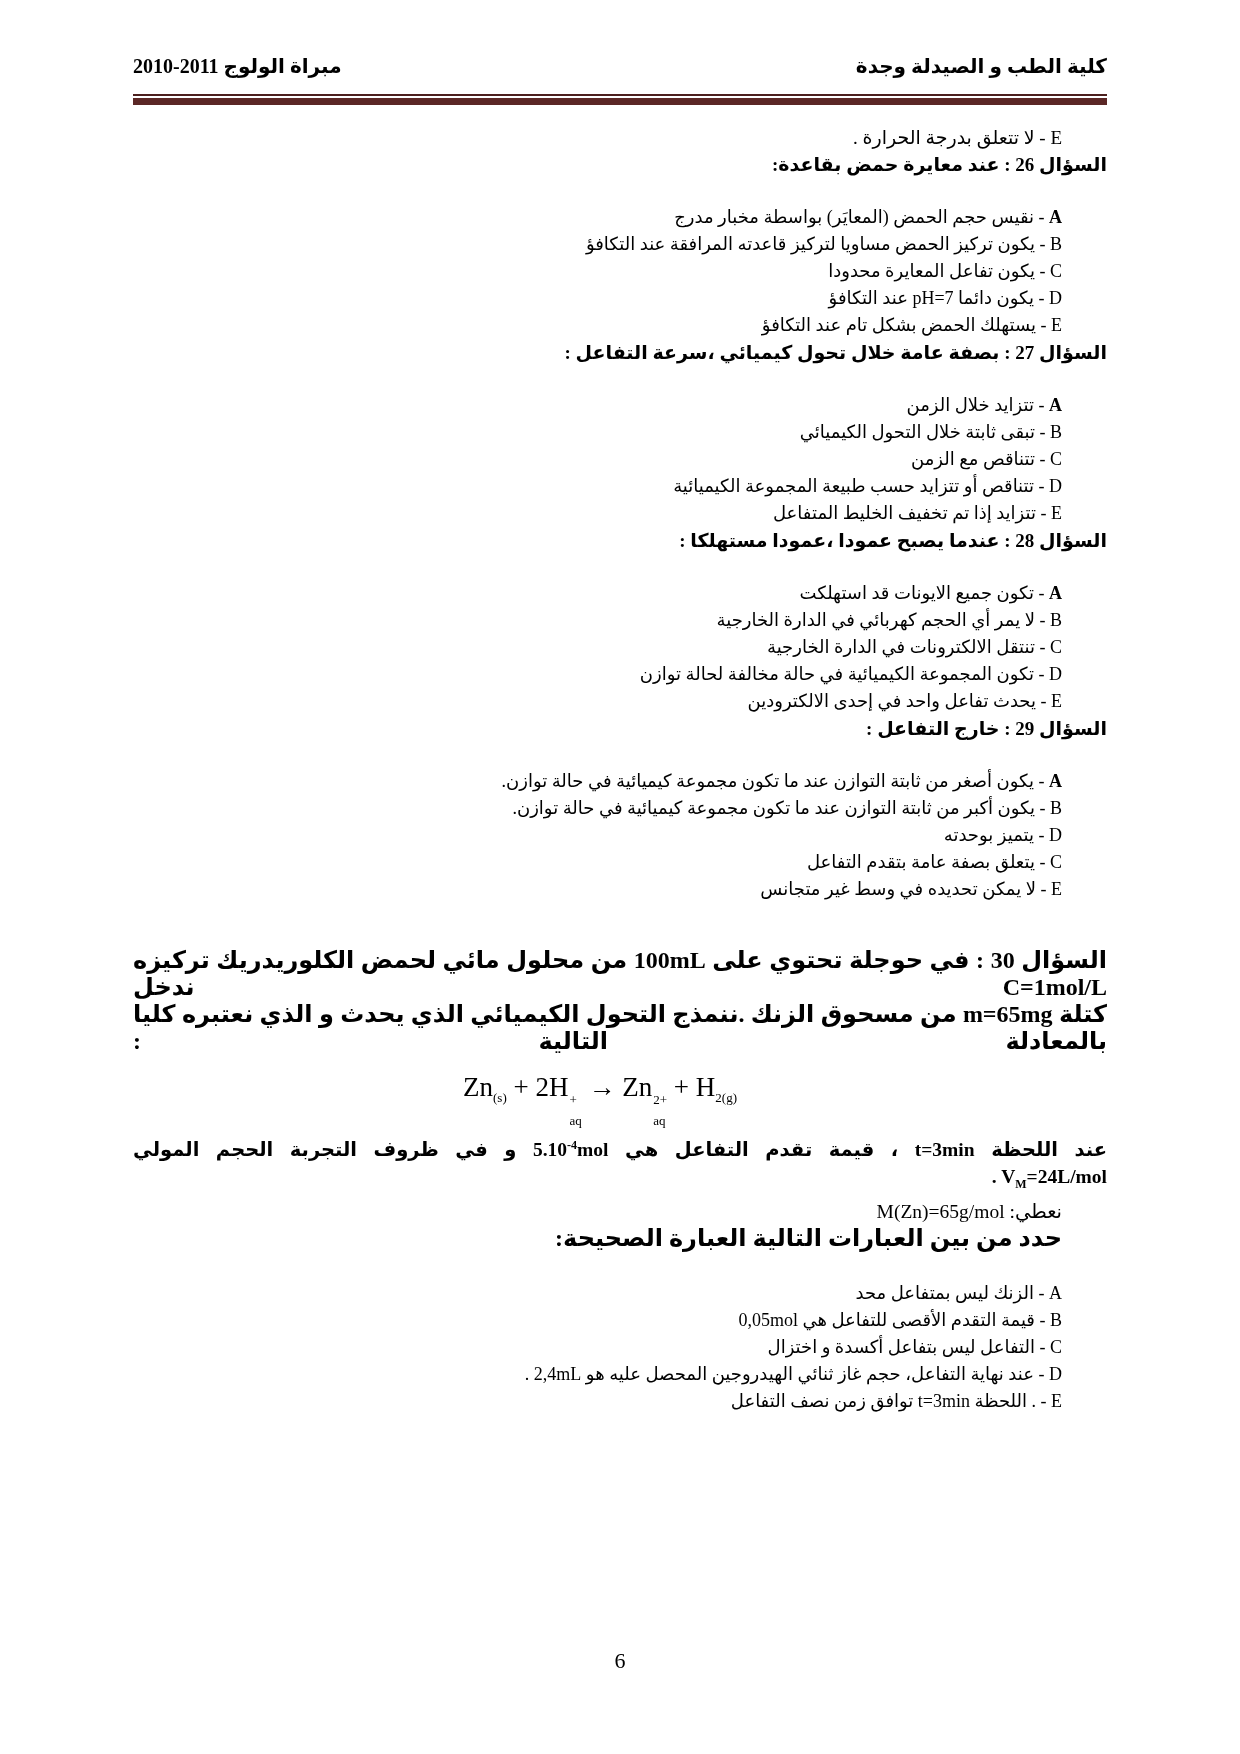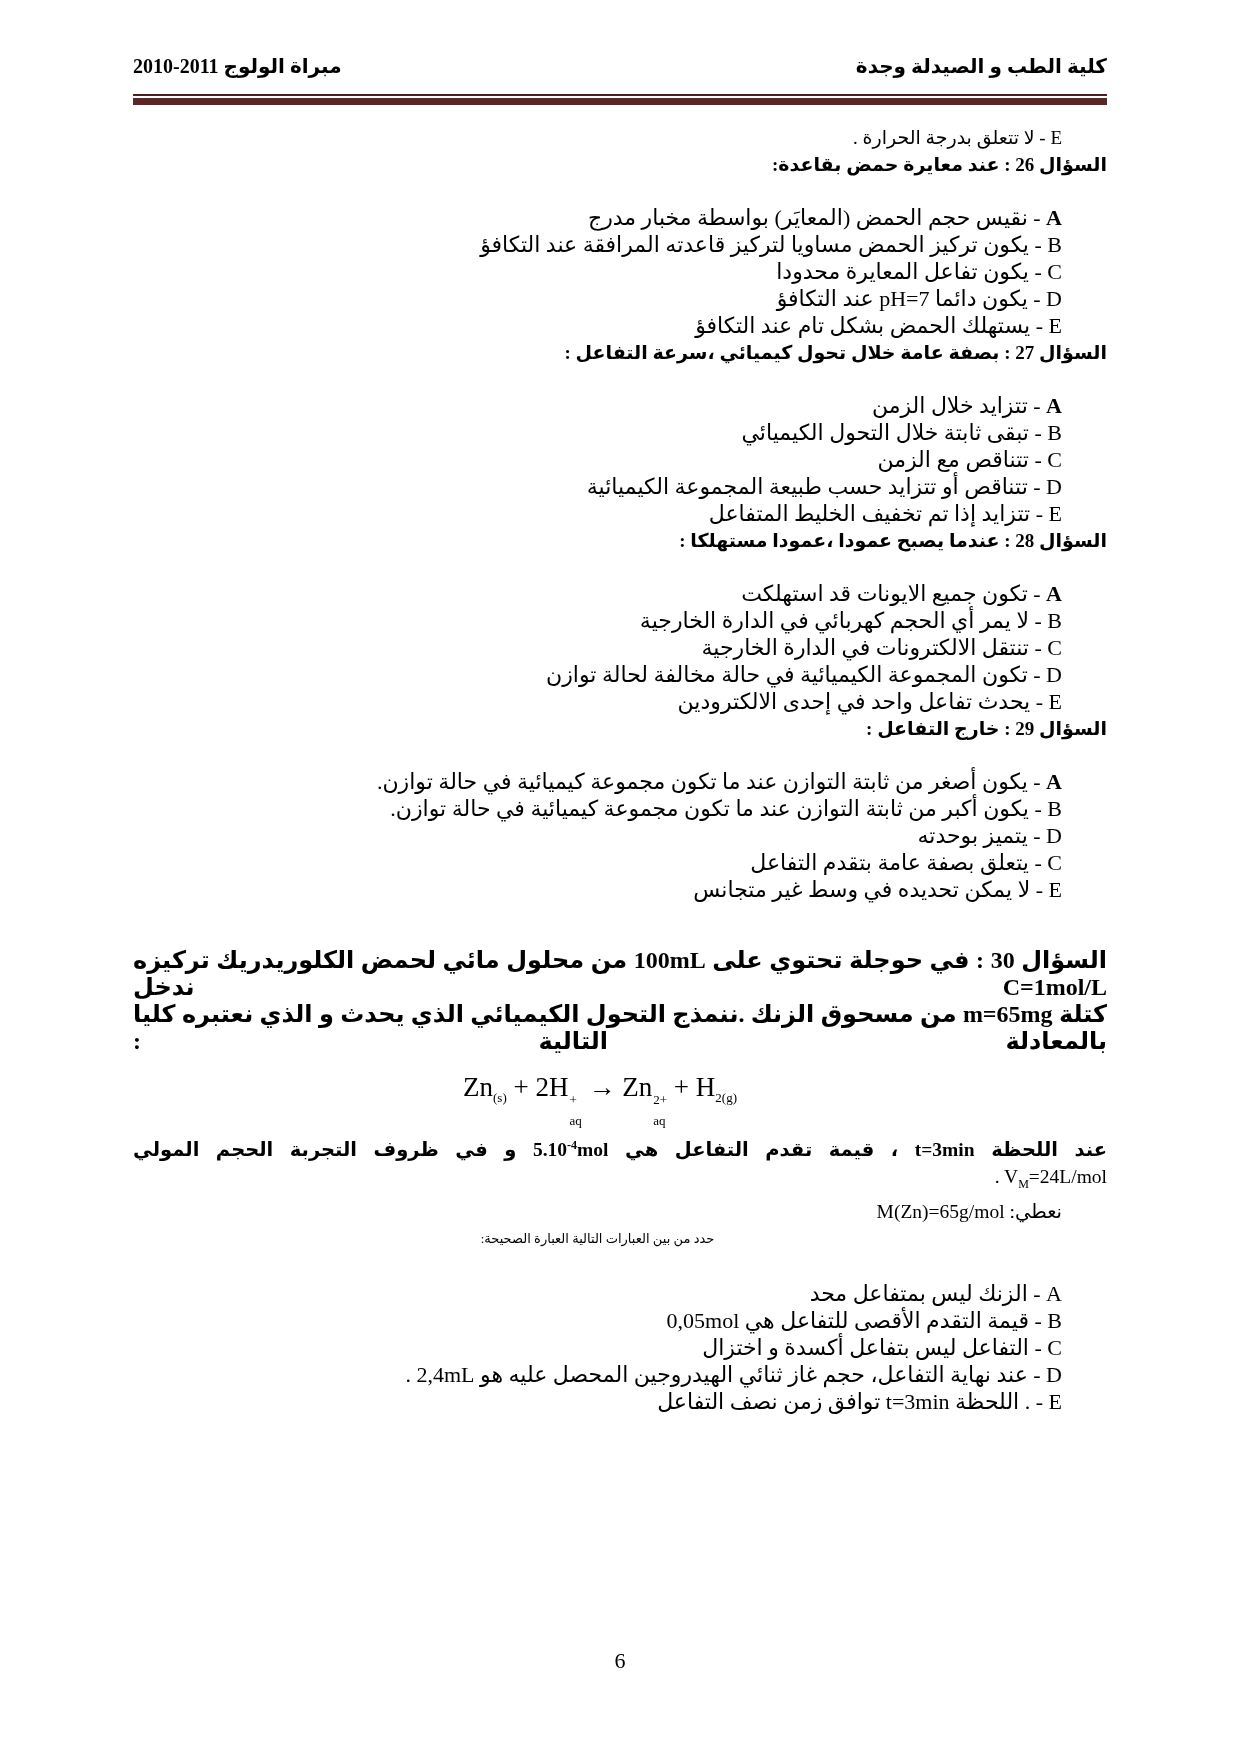--- a/index.html
+++ b/index.html
@@ -13,39 +13,39 @@
   .hdr{display:flex;justify-content:space-between;align-items:flex-end;
        font-weight:bold;font-size:20px;line-height:28px;}
   .rule-thin{margin-top:14px;height:2px;background:#4c1f1e;}
   .rule-thick{margin-top:2px;height:7px;background:#5b2726;}
   
   .line{font-size:19px;line-height:26px;text-align:right;}
   .opt-indent{padding-right:45px;}
   .leftover{margin-top:20px;}
   .q-title{font-weight:bold;font-size:19px;line-height:27px;text-align:right;}
   .options{margin-top:26px;padding-right:45px;}
-  .option{font-size:22px;line-height:27px;text-align:right;}
+  .option{font-size:18px;line-height:27px;text-align:right;}
   .letter{font-family:"Liberation Serif",serif;}
   .bl{font-weight:bold;}
   
   .q30-intro{margin-top:44px;font-weight:bold;font-size:24px;line-height:27px;
              text-align:justify;text-align-last:justify;}
   .equation{direction:ltr;text-align:left;padding-left:330px;margin-top:10px;
             font-family:"Liberation Serif",serif;font-size:27px;line-height:44px;}
   .equation sub{font-size:13px;vertical-align:-6px;letter-spacing:0;}
   .stack{display:inline-flex;flex-direction:column;align-items:flex-start;
          font-size:13px;line-height:1;vertical-align:-8px;height:34px;
          justify-content:space-between;margin-left:1px;}
   .progress{margin-top:4px;font-weight:bold;font-size:19.5px;line-height:27px;
             text-align:justify;text-align-last:justify;}
-  .vm-line{font-weight:normal;font-size:19.5px;line-height:27px;text-align:right;padding-left:125px;direction:rtl;}
+  .vm-line{font-weight:bold;font-size:19.5px;line-height:27px;text-align:right;padding-left:125px;direction:rtl;}
   .vm-line .ltr{direction:ltr;unicode-bidi:isolate;}
   .vm-line sub{font-size:12px;vertical-align:-5px;}
   .given{font-weight:normal;font-size:19.5px;line-height:27px;text-align:right;padding-right:45px;}
-  .instr{font-weight:normal;font-size:13px;line-height:27px;text-align:center;padding-right:45px;}
+  .instr{font-weight:bold;font-size:24px;line-height:27px;text-align:right;padding-right:45px;}
   .q30-options{margin-top:28px;padding-right:45px;}
   sup.small{font-size:12px;}
   .ltr-chunk{direction:ltr;unicode-bidi:isolate;}
   .pgnum{position:absolute;left:0;right:0;top:1648px;text-align:center;
          font-size:22px;font-family:"Liberation Serif",serif;}
 </style>
 </head>
 <body>
 
 <div class="doc">

